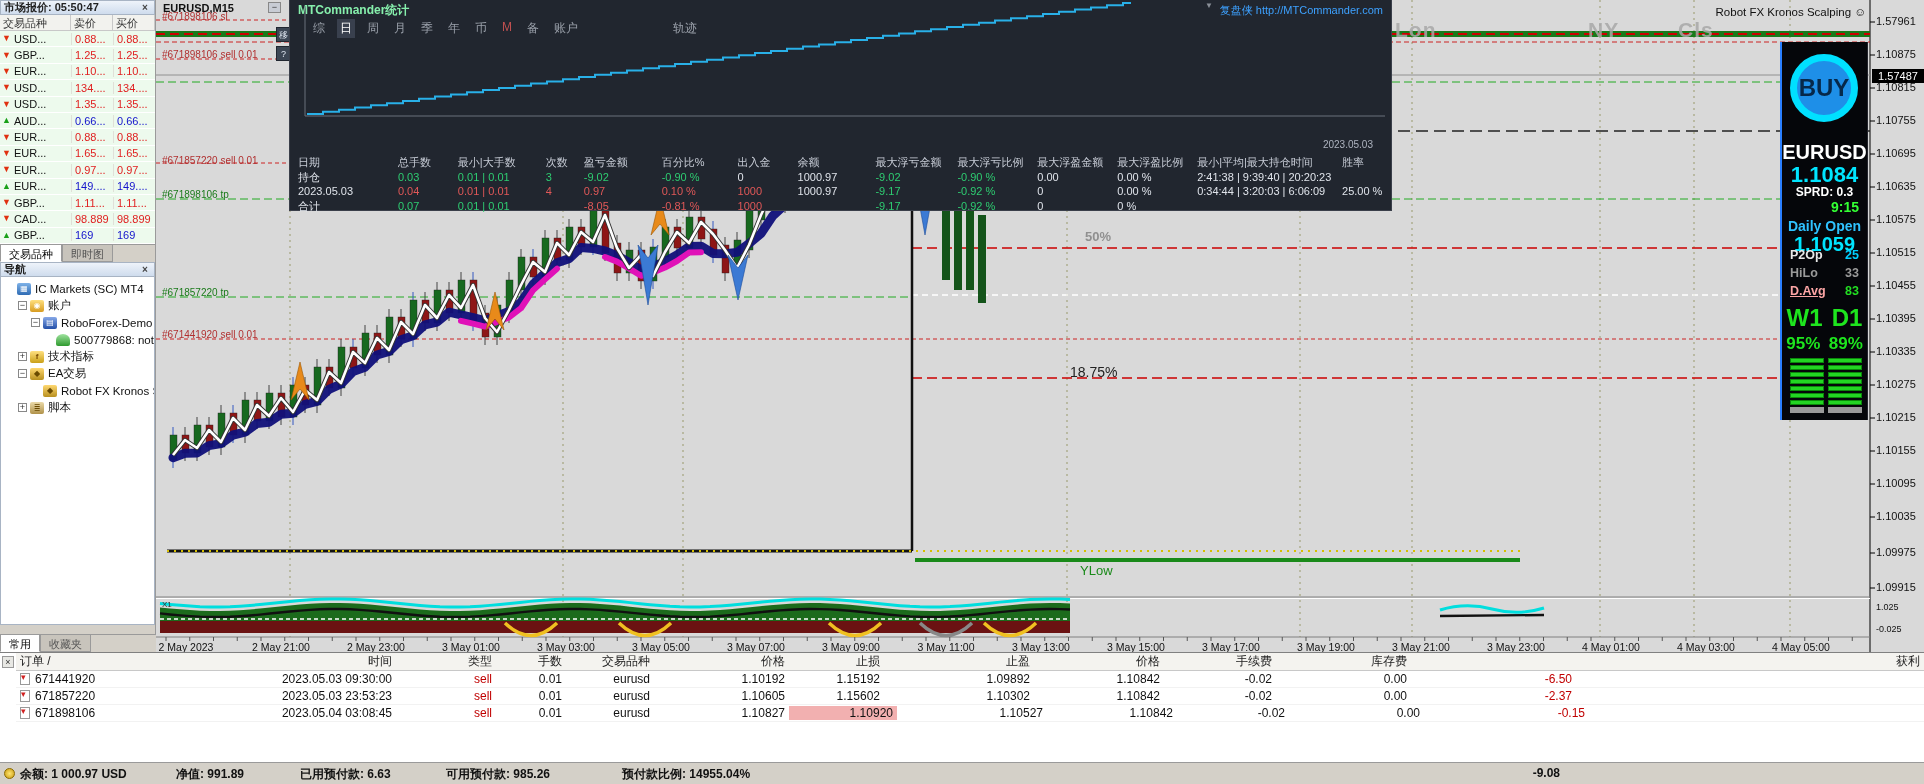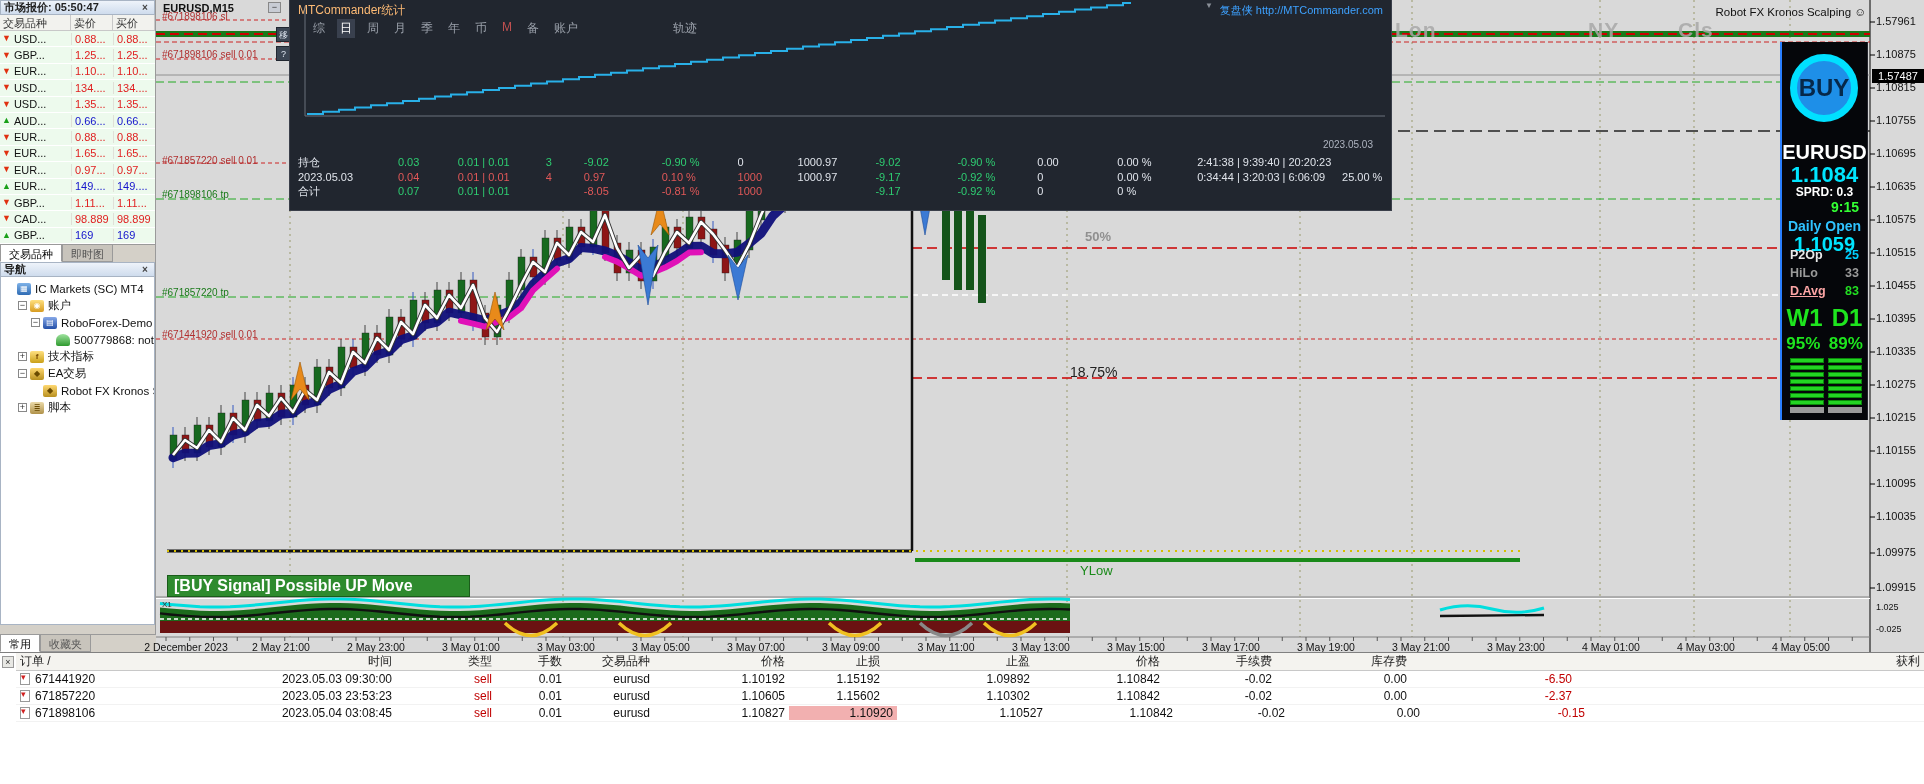--- a/index.html
+++ b/index.html
@@ -49,21 +49,21 @@
   #banner { position:absolute; left:11px; top:575px; width:303px; height:22px; background:#2e8b2e; border:1px solid #1a5c1a; color:#fff; font-weight:bold; font-size:16px; line-height:20px; padding-left:6px; font-style:normal; }
   .pricelbl { position:absolute; left:1720px; width:46px; font-size:11px; color:#111; text-align:left; }
   #curprice { position:absolute; left:1716px; width:52px; height:14px; background:#000; color:#fff; font-size:11px; text-align:center; line-height:14px; }
   .timelbl { position:absolute; top:641px; font-size:10.5px; color:#111; transform:translateX(-50%); }
   .subscale { position:absolute; left:1720px; font-size:9px; color:#111; }
   #sub-x1 { left:6px; top:600px; font-size:8px; color:#333; }
   #ylow-lbl { left:924px; top:563px; color:#1a8a1a; font-size:13px; }
 
   
   #stats { position:absolute; left:133px; top:0; width:1103px; height:211px; background:#21262f; border:1px solid #3a3f4a; border-top:none; color:#dfe3ea; }
-  #stats-title { position:absolute; left:8px; top:2px; color:#fdba74; font-weight:normal; font-size:12px; }
+  #stats-title { position:absolute; left:8px; top:2px; color:#86efac; font-weight:bold; font-size:12px; }
   #stats-brand { position:absolute; right:8px; top:3px; color:#3da1ff; font-size:11px; }
   #stats-collapse { position:absolute; right:178px; top:1px; color:#8a8f98; font-size:8px; }
   #stats-menu { position:absolute; left:20px; top:19px; display:flex; gap:9px; font-size:12px; color:#9aa0aa; }
   #stats-menu .mi { padding:1px 3px; }
   #stats-menu .mi.active { background:#39404e; color:#fff; }
   #stats-menu .mi.red { color:#c05050; }
   #stats-menu .mi.gap { margin-left:80px; }
   #mini { position:absolute; left:0; top:36px; width:1103px; height:120px; }
   #mini-date { position:absolute; right:18px; top:139px; font-size:10px; color:#aeb4c0; }
   #stats-table { position:absolute; left:8px; top:155px; width:1092px; font-size:11px; }
@@ -570,21 +570,20 @@
 
     <span class="chart-txt" id="chart-title">EURUSD,M15</span>
     <span class="wbtn" id="min-btn">−</span>
     <span class="wbtn" style="left:120px;top:27px">移</span>
     <span class="wbtn" style="left:120px;top:46px">?</span>
 
     <span class="chart-txt fib" style="left:929px;top:229px">50%</span>
     <span class="chart-txt" style="left:914px;top:364px;color:#222;font-size:14px">18.75%</span>
     <span class="chart-txt" id="ylow-lbl">YLow</span>
     <span class="chart-txt" id="ea-title">Robot FX Kronos Scalping ☺</span>
-    <div id="banner">[BUY Signal] Possible UP Move</div>
     <span class="chart-txt" id="sub-x1">X1</span>
     <div id="curprice" style="top: 69px;">1.57487</div>
 
     <div id="stats">
       <span id="stats-title">MTCommander统计</span>
       <span id="stats-collapse">▼</span>
       <span id="stats-brand">复盘侠 http://MTCommander.com</span>
       <div id="stats-menu">
           <div class="mi">综</div>
           <div class="mi active">日</div>
@@ -598,20 +597,36 @@
           <div class="mi">账户</div>
           <div class="mi gap">轨迹</div>
         </div>
       <svg id="mini">
           <line x1="15" y1="6" x2="15" y2="116" stroke="#6a707c" stroke-width="1"></line>
           <line x1="15" y1="116" x2="1095" y2="116" stroke="#6a707c" stroke-width="1"></line>
           <path d="M17,114 L17,114 L33,114 L33,111.8252427184466 L49,111.8252427184466 L49,109.6504854368932 L65,109.6504854368932 L65,107.47572815533981 L81,107.47572815533981 L81,105.30097087378641 L97,105.30097087378641 L97,103.12621359223301 L113,103.12621359223301 L113,100.95145631067962 L129,100.95145631067962 L129,98.7766990291262 L145,98.7766990291262 L145,96.60194174757282 L161,96.60194174757282 L161,94.42718446601941 L177,94.42718446601941 L177,92.25242718446603 L193,92.25242718446603 L193,90.07766990291262 L209,90.07766990291262 L209,87.90291262135922 L225,87.90291262135922 L225,85.72815533980582 L241,85.72815533980582 L241,83.55339805825243 L257,83.55339805825243 L257,81.37864077669903 L273,81.37864077669903 L273,79.20388349514563 L289,79.20388349514563 L289,77.02912621359224 L305,77.02912621359224 L305,74.85436893203884 L321,74.85436893203884 L321,72.67961165048544 L337,72.67961165048544 L337,70.50485436893204 L353,70.50485436893204 L353,68.33009708737865 L369,68.33009708737865 L369,66.15533980582524 L385,66.15533980582524 L385,63.980582524271846 L401,63.980582524271846 L401,61.80582524271845 L417,61.80582524271845 L417,59.63106796116505 L433,59.63106796116505 L433,57.456310679611654 L449,57.456310679611654 L449,55.28155339805826 L465,55.28155339805826 L465,53.10679611650485 L481,53.10679611650485 L481,50.932038834951456 L497,50.932038834951456 L497,48.75728155339806 L513,48.75728155339806 L513,46.58252427184466 L529,46.58252427184466 L529,44.407766990291265 L545,44.407766990291265 L545,42.23300970873787 L561,42.23300970873787 L561,40.05825242718447 L577,40.05825242718447 L577,37.88349514563107 L593,37.88349514563107 L593,35.708737864077676 L609,35.708737864077676 L609,33.53398058252428 L625,33.53398058252428 L625,31.359223300970882 L641,31.359223300970882 L641,29.184466019417485 L657,29.184466019417485 L657,27.009708737864088 L673,27.009708737864088 L673,24.834951456310677 L689,24.834951456310677 L689,22.66019417475728 L705,22.66019417475728 L705,20.485436893203882 L721,20.485436893203882 L721,18.310679611650485 L737,18.310679611650485 L737,16.135922330097088 L753,16.135922330097088 L753,13.961165048543691 L769,13.961165048543691 L769,11.786407766990294 L785,11.786407766990294 L785,9.611650485436897 L801,9.611650485436897 L801,7.4368932038835 L817,7.4368932038835 L817,5.262135922330103 L833,5.262135922330103 L833,3.0873786407767057 L841,3.0873786407767057 " fill="none" stroke="#29b0e8" stroke-width="2"></path>
         </svg>
       <span id="mini-date">2023.05.03</span>
       <div id="stats-table">
+          <div class="strow st-h">
+            <div style="width: 100px;">日期</div>
+            <div style="width: 60px;">总手数</div>
+            <div style="width: 88px;">最小|大手数</div>
+            <div style="width: 38px;">次数</div>
+            <div style="width: 78px;">盈亏金额</div>
+            <div style="width: 76px;">百分比%</div>
+            <div style="width: 60px;">出入金</div>
+            <div style="width: 78px;">余额</div>
+            <div style="width: 82px;">最大浮亏金额</div>
+            <div style="width: 80px;">最大浮亏比例</div>
+            <div style="width: 80px;">最大浮盈金额</div>
+            <div style="width: 80px;">最大浮盈比例</div>
+            <div style="width: 145px;">最小|平均|最大持仓时间</div>
+            <div style="width: 48px;">胜率</div>
+          </div>
           <div class="strow">
             <div class="c-w" style="width: 100px;">持仓</div>
             <div class="c-g" style="width: 60px;">0.03</div>
             <div class="c-g" style="width: 88px;">0.01 | 0.01</div>
             <div class="c-g" style="width: 38px;">3</div>
             <div class="c-g" style="width: 78px;">-9.02</div>
             <div class="c-g" style="width: 76px;">-0.90 %</div>
             <div class="c-w" style="width: 60px;">0</div>
             <div class="c-w" style="width: 78px;">1000.97</div>
             <div class="c-g" style="width: 82px;">-9.02</div>
@@ -726,21 +741,21 @@
       <span class="pricelbl" style="top: 345px;">1.10335</span>
       <span class="pricelbl" style="top: 378px;">1.10275</span>
       <span class="pricelbl" style="top: 411px;">1.10215</span>
       <span class="pricelbl" style="top: 444px;">1.10155</span>
       <span class="pricelbl" style="top: 477px;">1.10095</span>
       <span class="pricelbl" style="top: 510px;">1.10035</span>
       <span class="pricelbl" style="top: 546px;">1.09975</span>
       <span class="pricelbl" style="top: 581px;">1.09915</span>
       <span class="subscale" style="top: 602px;">1.025</span>
       <span class="subscale" style="top: 624px;">-0.025</span>
-      <span class="timelbl" style="left: 30px;">2 December 2023</span>
+      <span class="timelbl" style="left: 30px;">2 May 2023</span>
       <span class="timelbl" style="left: 125px;">2 May 21:00</span>
       <span class="timelbl" style="left: 220px;">2 May 23:00</span>
       <span class="timelbl" style="left: 315px;">3 May 01:00</span>
       <span class="timelbl" style="left: 410px;">3 May 03:00</span>
       <span class="timelbl" style="left: 505px;">3 May 05:00</span>
       <span class="timelbl" style="left: 600px;">3 May 07:00</span>
       <span class="timelbl" style="left: 695px;">3 May 09:00</span>
       <span class="timelbl" style="left: 790px;">3 May 11:00</span>
       <span class="timelbl" style="left: 885px;">3 May 13:00</span>
       <span class="timelbl" style="left: 980px;">3 May 15:00</span>
@@ -813,14 +828,23 @@
           <div style="width: 135px; text-align: right;">1.10827</div>
           <div class="sl-alert" style="width: 108px; text-align: right;">1.10920</div>
           <div style="width: 150px; text-align: right;">1.10527</div>
           <div style="width: 130px; text-align: right;">1.10842</div>
           <div style="width: 112px; text-align: right;">-0.02</div>
           <div style="width: 135px; text-align: right;">0.00</div>
           <div class="t-red" style="width: 165px; text-align: right;">-0.15</div>
           <div style="flex: 1 1 0%;"></div>
         </div>
       </div>
+    <div id="statusbar">
+      <i id="coin"></i>
+      <span style="left:20px">余额: 1 000.97 USD</span>
+      <span style="left:176px">净值: 991.89</span>
+      <span style="left:300px">已用预付款: 6.63</span>
+      <span style="left:446px">可用预付款: 985.26</span>
+      <span style="left:622px">预付款比例: 14955.04%</span>
+      <span style="left:1516px;width:44px;text-align:right">-9.08</span>
+    </div>
   </div>
 </div>
 
 </body></html>

